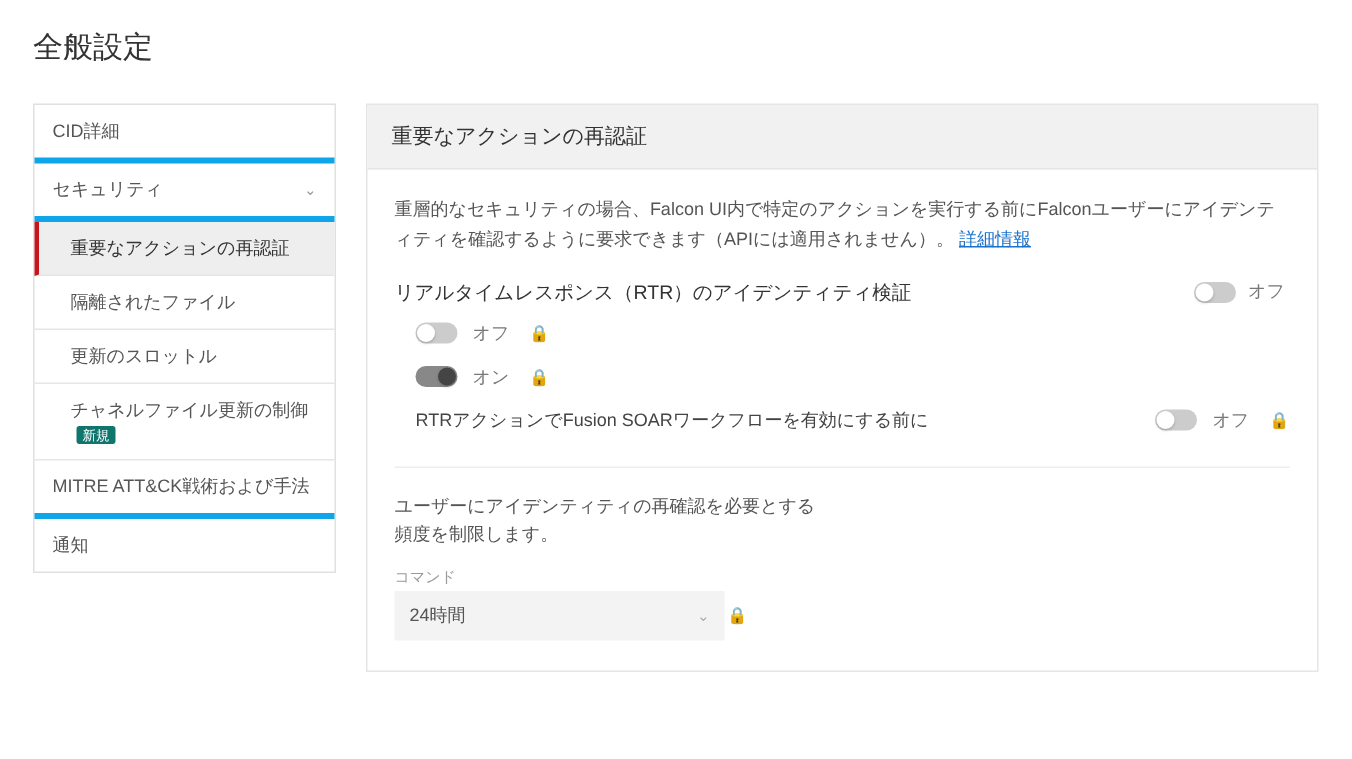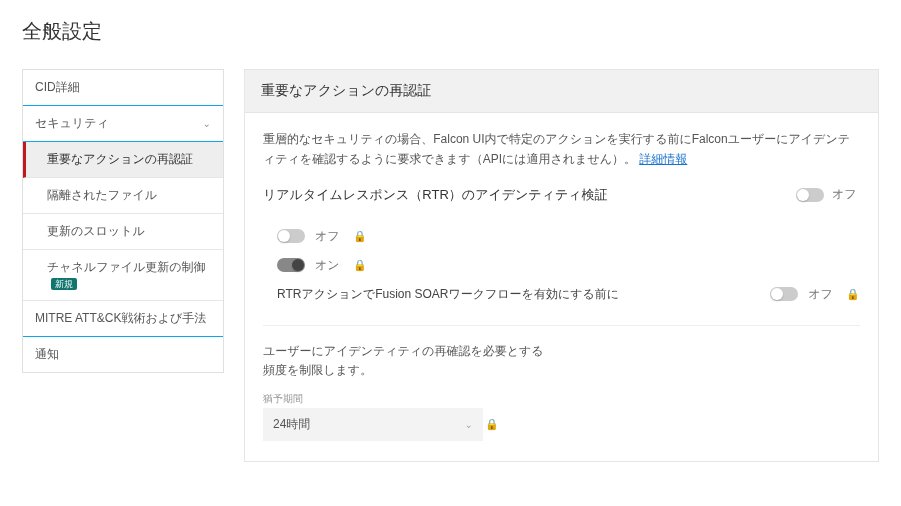--- a/index.html
+++ b/index.html
@@ -21,21 +21,21 @@
 
 
 .sidebar {
   width: 202px;
   border: 1px solid #e0e0e0;
   background: #fff;
   font-size: 12px;
 }
 .sidebar-item {
   padding: 9px 12px;
-  border-bottom: 1px solid #0ea5e9;
+  border-bottom: 4px solid #0ea5e9;
   cursor: pointer;
   color: #555;
   display: flex;
   align-items: center;
   justify-content: space-between;
 }
 .sidebar-item:last-child { border-bottom: none; }
 .sidebar-item.expandable { position: relative; }
 .chev { color: #999; font-size: 10px; }
 .sidebar-sub {
@@ -79,21 +79,21 @@
   color: #555;
   line-height: 1.7;
   margin-bottom: 16px;
 }
 .link { color: #1a73cc; text-decoration: underline; cursor: pointer; }
 
 .row {
   display: flex;
   align-items: center;
   justify-content: space-between;
-  margin-bottom: 18px;
+  margin-bottom: 4px;
 }
 .row-title { font-size: 13px; color: #333; }
 .row-sub { font-size: 12px; color: #777; margin-bottom: 18px; }
 .ctrl-group { display: flex; align-items: center; gap: 8px; }
 
 .section-title {
   font-size: 13px;
   color: #555;
   margin: 14px 0 10px;
 }
@@ -228,21 +228,21 @@
           <span class="lock">🔒</span>
         </div>
 
         <div class="divider"></div>
 
         <div class="freq-block">
           <div class="freq-desc">
             <span>ユーザーにアイデンティティの再確認を必要とする</span><br>
             <span>頻度を制限します。</span>
           </div>
-          <div class="field-label">猶予期間</div>
+          <div class="field-label">コマンド</div>
           <div class="select-row">
             <div class="select">
               <span>24時間</span>
               <span class="chev">⌄</span>
             </div>
             <span class="lock">🔒</span>
           </div>
         </div>
 
       </div>

